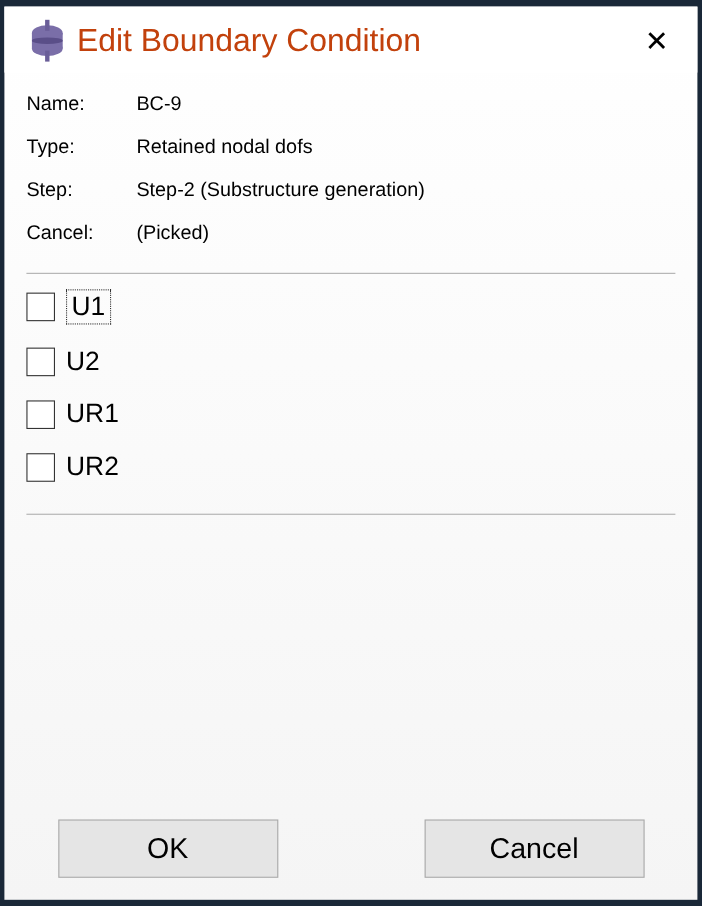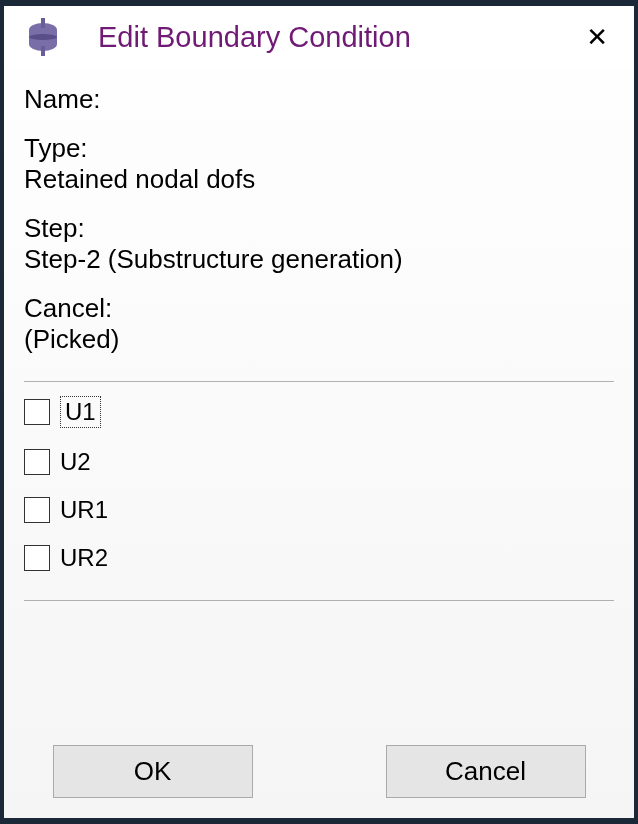--- a/index.html
+++ b/index.html
@@ -32,43 +32,41 @@
       width: 42px;
       height: 42px;
       margin-right: 6px;
       display: flex;
       align-items: center;
       justify-content: center;
     }
     .titlebar-title {
       font-size: 29px;
       font-weight: 400;
-      color: #701a75;
+      color: #c2410c;
       flex: 1;
-      margin-left: 28px;
     }
     .close-btn {
       font-size: 26px;
       color: #000;
       cursor: pointer;
       padding: 4px 8px;
       font-weight: 300;
     }
     .content {
       flex: 1;
       padding: 18px 20px 0 20px;
       display: flex;
       flex-direction: column;
     }
     .info-row {
       display: flex;
       margin-bottom: 18px;
-      font-size: 26px;
+      font-size: 18px;
       color: #000;
-      flex-direction: column;
     }
     .info-label {
       width: 100px;
       font-weight: 400;
     }
     .info-value {
       flex: 1;
     }
     .divider {
       border: none;
@@ -131,20 +129,21 @@
         <rect x="19" y="30" width="4" height="10" fill="#6a5e98"></rect>
       </svg>
     </div>
     <div class="titlebar-title">Edit Boundary Condition</div>
     <div class="close-btn">✕</div>
   </div>
 
   <div class="content">
     <div class="info-row">
       <div class="info-label">Name:</div>
+      <div class="info-value">BC-9</div>
     </div>
     <div class="info-row">
       <div class="info-label">Type:</div>
       <div class="info-value">Retained nodal dofs</div>
     </div>
     <div class="info-row">
       <div class="info-label">Step:</div>
       <div class="info-value">Step-2 (Substructure generation)</div>
     </div>
     <div class="info-row">

